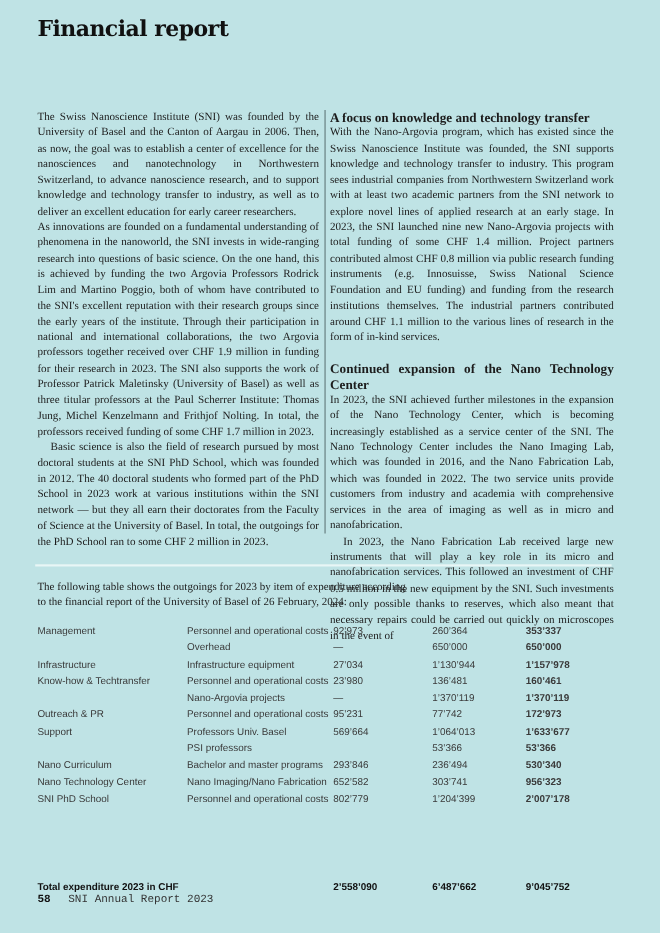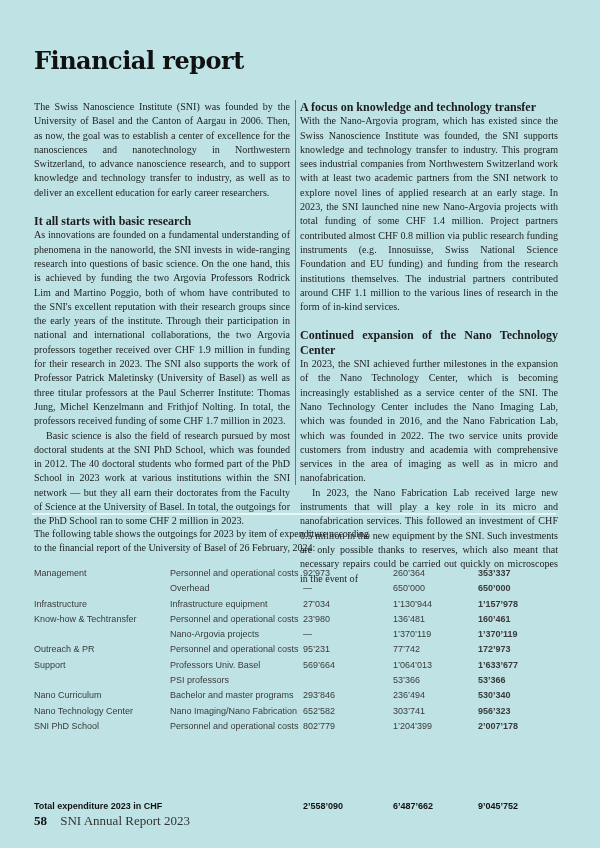--- a/index.html
+++ b/index.html
@@ -1,22 +1,22 @@
 <!DOCTYPE html>
 <html><head>
 <meta charset="utf-8">
 <style>
   html, body { margin: 0; padding: 0; }
   body {
     width: 600px; height: 848px; background: #bfe3e5; position: relative; overflow: hidden;
     color: #1c1c1c;
   }
   .title {
-    position: absolute; left: 34px; top: 46px;
-    font-family: "DejaVu Serif", serif; font-weight: bold; font-size: 24px; letter-spacing: -0.5px;
+    position: absolute; left: 34px; top: 14px;
+    font-family: "DejaVu Serif", serif; font-weight: bold; font-size: 20px; letter-spacing: -0.5px;
     color: #111;
   }
   .col {
     position: absolute; top: 100px; width: 256px;
     font-family: "Liberation Serif", serif; font-size: 10.1px; line-height: 14.3px;
     text-align: justify; hyphens: auto;
   }
   .col.left { left: 34px; }
   .col.right { left: 300px; width: 258px; }
   .vline { position: absolute; left: 295px; top: 100px; width: 1px; height: 385px; background: #3a4a4c; opacity: 0.7; }
@@ -41,31 +41,30 @@
   .row { position: relative; height: 15.3px; line-height: 15.3px; }
   .rows { margin-top: 1px; }
   .c1 { position: absolute; left: 0; }
   .c2 { position: absolute; left: 136px; }
   .num { position: absolute; width: 80px; text-align: left; }
   .n1 { left: 269px; }
   .n2 { left: 359px; }
   .n3 { left: 444px; font-weight: bold; }
   .total { position: absolute; left: 34px; top: 801px; width: 524px; font-family: "Liberation Sans", sans-serif; font-size: 9px; font-weight: bold; color: #111; }
   .total .lbl { position: absolute; left: 0; text-align: center; }
-  .footer { position: absolute; left: 34px; top: 813px; font-family: Liberation Serif, serif; font-size: 13px; color: #333; }
+  .footer { position: absolute; left: 34px; top: 813px; font-family: Liberation Mono, monospace; font-size: 10px; color: #333; }
   .footer .pg { font-weight: bold; color: #111; margin-right: 10px; }
 </style>
 </head>
 <body>
 
 <div class="title">Financial report</div>
 
 <div class="col left">
   <p>The Swiss Nanoscience Institute (SNI) was founded by the University of Basel and the Canton of Aargau in 2006. Then, as now, the goal was to establish a center of excellence for the nanosciences and nanotechnology in Northwestern Switzerland, to advance nanoscience research, and to support knowledge and technology transfer to industry, as well as to deliver an excellent education for early career researchers.</p>
-  <h3>It all starts with basic research</h3>
   <p>As innovations are founded on a fundamental understanding of phenomena in the nanoworld, the SNI invests in wide-ranging research into questions of basic science. On the one hand, this is achieved by funding the two Argovia Professors Rodrick Lim and Martino Poggio, both of whom have contributed to the SNI's excellent reputation with their research groups since the early years of the institute. Through their participation in national and international collaborations, the two Argovia professors together received over CHF 1.9 million in funding for their research in 2023. The SNI also supports the work of Professor Patrick Maletinsky (University of Basel) as well as three titular professors at the Paul Scherrer Institute: Thomas Jung, Michel Kenzelmann and Frithjof Nolting. In total, the professors received funding of some CHF 1.7 million in 2023.</p>
   <p class="indent">Basic science is also the field of research pursued by most doctoral students at the SNI PhD School, which was founded in 2012. The 40 doctoral students who formed part of the PhD School in 2023 work at various institutions within the SNI network — but they all earn their doctorates from the Faculty of Science at the University of Basel. In total, the outgoings for the PhD School ran to some CHF 2 million in 2023.</p>
 </div>
 
 <div class="vline"></div>
 
 <div class="col right">
   <h3 class="first">A focus on knowledge and technology transfer</h3>
   <p>With the Nano-Argovia program, which has existed since the Swiss Nanoscience Institute was founded, the SNI supports knowledge and technology transfer to industry. This program sees industrial companies from Northwestern Switzerland work with at least two academic partners from the SNI network to explore novel lines of applied research at an early stage. In 2023, the SNI launched nine new Nano-Argovia projects with total funding of some CHF 1.4 million. Project partners contributed almost CHF 0.8 million via public research funding instruments (e.g. Innosuisse, Swiss National Science Foundation and EU funding) and funding from the research institutions themselves. The industrial partners contributed around CHF 1.1 million to the various lines of research in the form of in-kind services.</p>
   <h3>Continued expansion of the Nano Technology Center</h3>

